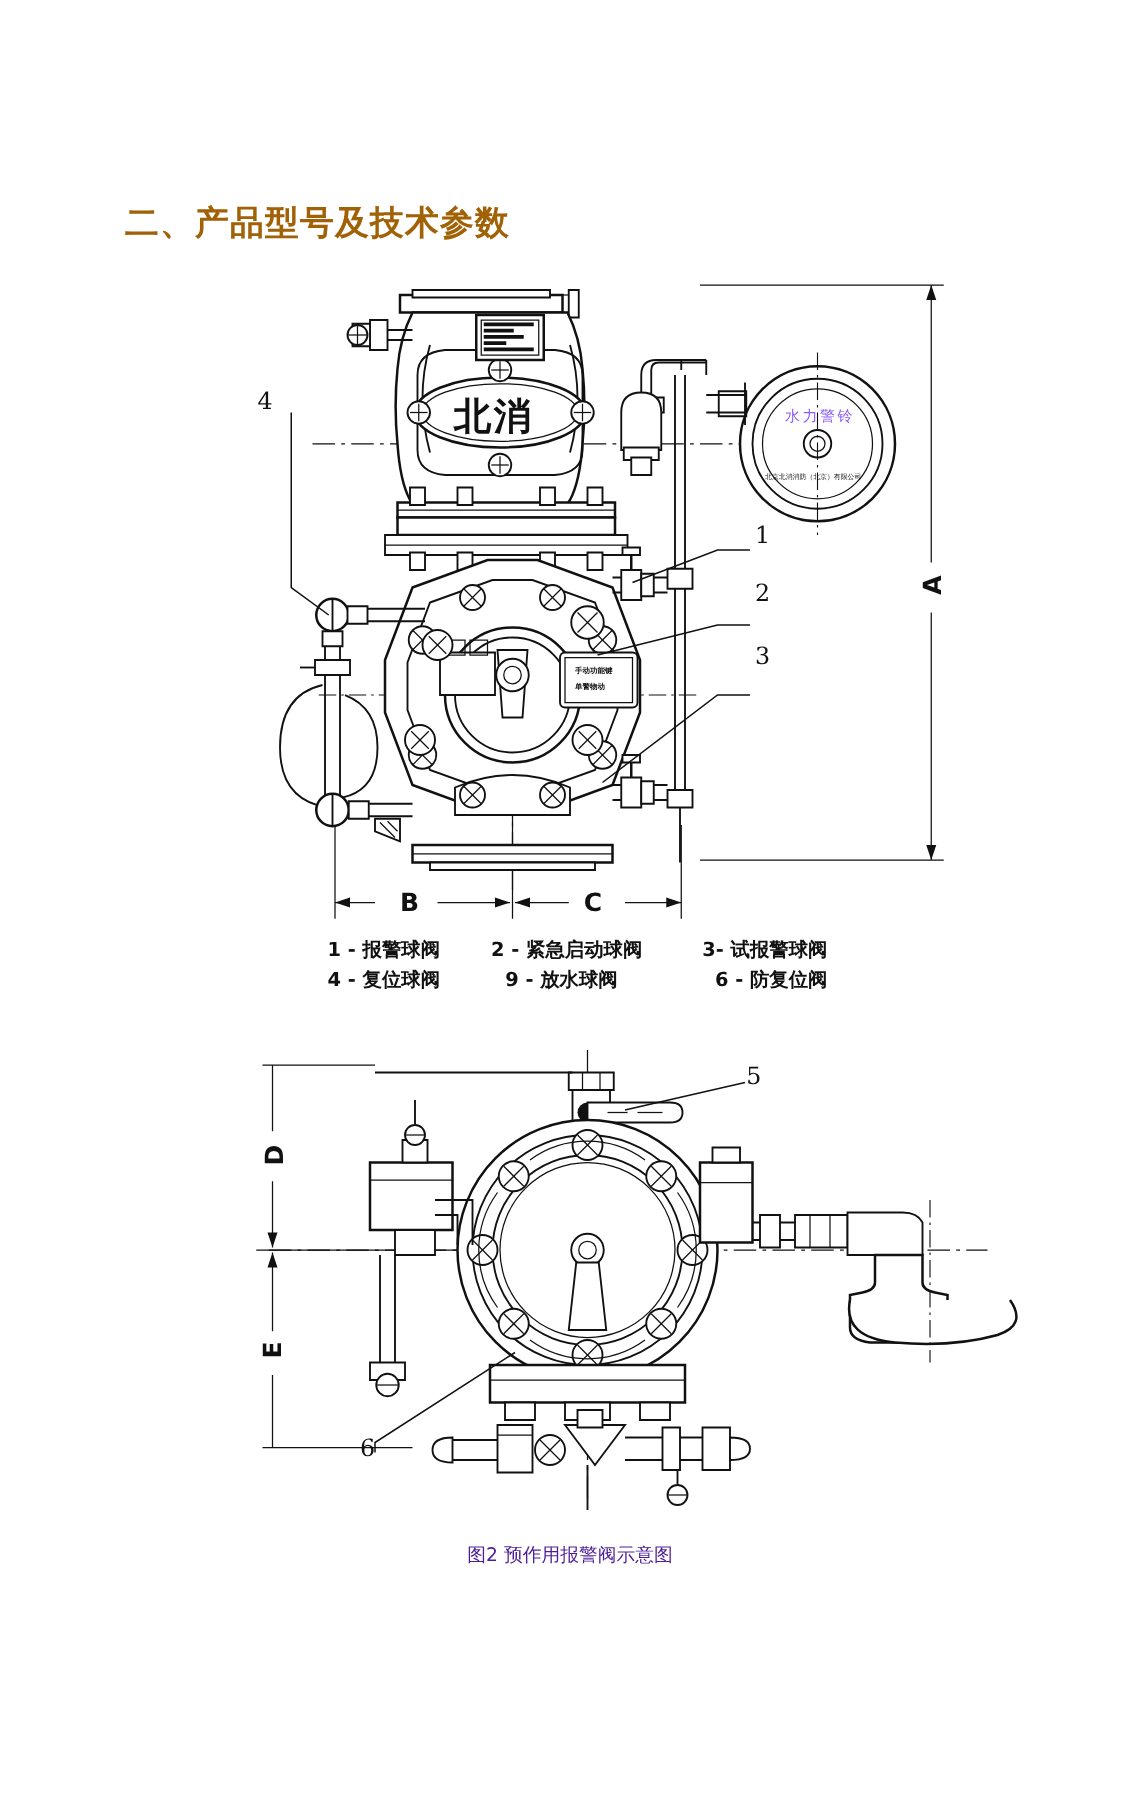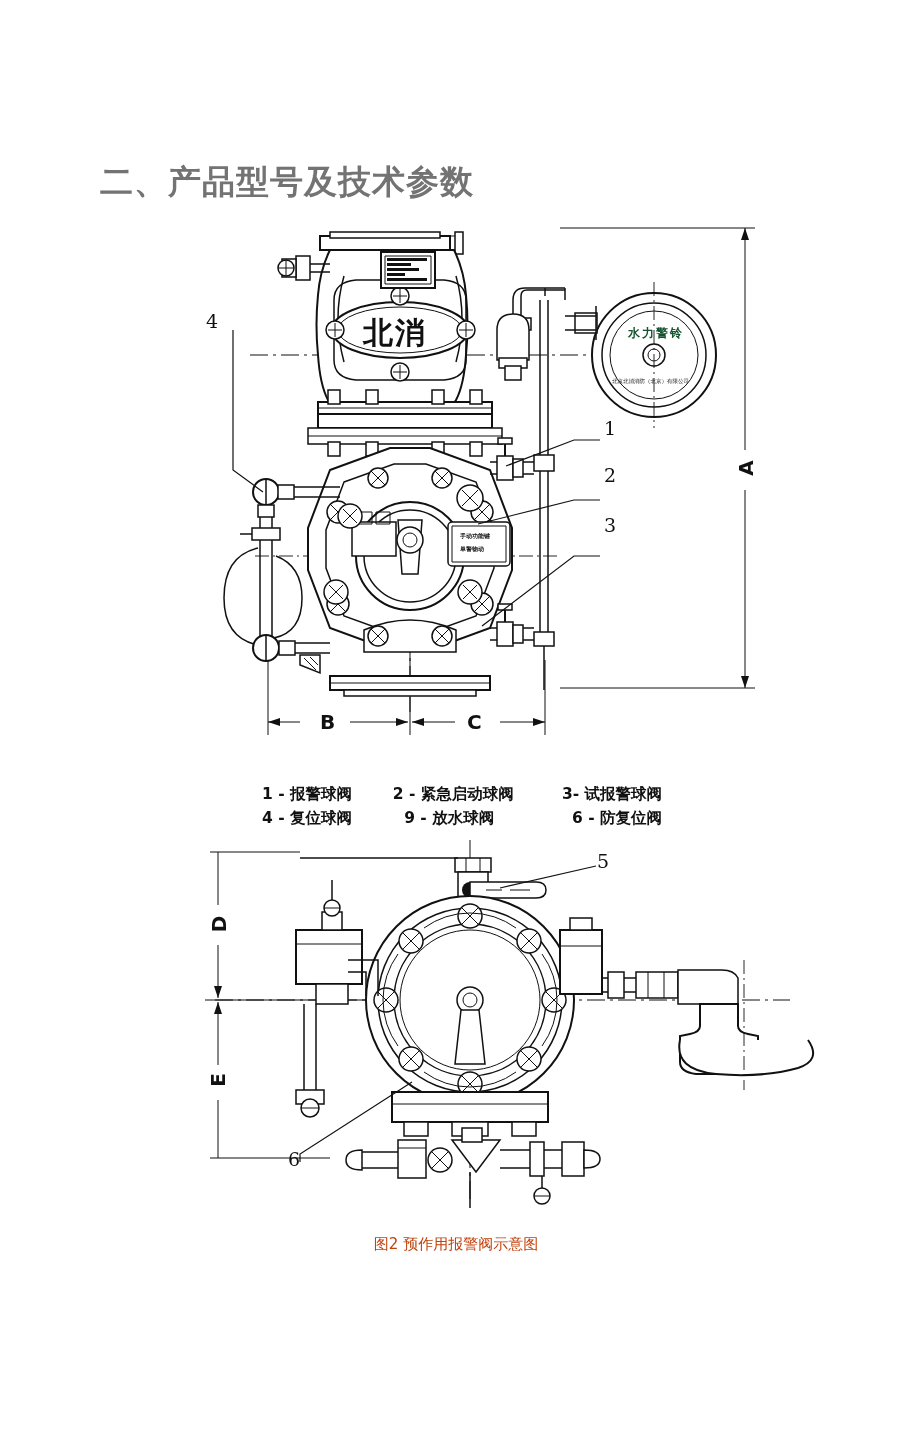--- a/index.html
+++ b/index.html
@@ -6,36 +6,36 @@
   body{
     width:912px;height:1442px;position:relative;overflow:hidden;
     font-family:"DejaVu Sans","Liberation Sans",sans-serif;
     color:#111;
   }
   .page{position:absolute;inset:0;background:#fff;}
 
   
   .heading{
     position:absolute;left:100px;top:160px;
-    font-size:33px;font-weight:bold;letter-spacing:1px;
+    font-size:27px;font-weight:bold;letter-spacing:1px;
     font-family:"DejaVu Sans","Liberation Sans",sans-serif;
-    color:#737373;white-space:nowrap;
+    color:#a16207;white-space:nowrap;
   }
   .legend{
-    position:absolute;left:262px;top:782px;width:400px;
+    position:absolute;left:262px;top:748px;width:400px;
     font-size:15.5px;font-weight:bold;line-height:24px;color:#111;
   }
   .legend .lrow{display:flex;}
   .legend .lcell{white-space:nowrap;}
   .legend .c1{width:140px;}
   .legend .c2{width:158px;margin-left:36px;}
   .legend .c3{width:auto;margin-left:48px;}
   .caption{
     position:absolute;left:0;top:1235px;width:912px;text-align:center;
-    font-size:15px;color:#c2410c;
+    font-size:15px;color:#4c1d95;
   }
 
   
   .dimlabel{
     position:absolute;font-size:20px;font-weight:bold;color:#111;
     background:#fff;padding:2px 3px;line-height:1;
   }
   .dimlabel.vert{transform:rotate(-90deg);transform-origin:center;}
 
   
@@ -57,21 +57,21 @@
   .centerthin{stroke:#111;stroke-width:0.9;fill:none;stroke-dasharray:14 4 2 4;}
   .ext{stroke:#111;stroke-width:1;fill:none;}
   .leader{stroke:#111;stroke-width:1.2;fill:none;}
 
   .brandtxt{
     position:absolute;font-weight:bold;color:#111;
     font-family:"DejaVu Sans","Liberation Sans",sans-serif;
     letter-spacing:2px;white-space:nowrap;text-align:right;
   }
   .bell-top{
-    position:absolute;font-weight:bold;font-size:11px;color:#14532d;
+    position:absolute;font-weight:normal;font-size:11px;color:#8b5cf6;
     letter-spacing:1px;white-space:nowrap;
   }
   .micro{
     position:absolute;color:#111;white-space:nowrap;
     font-family:"DejaVu Sans","Liberation Sans",sans-serif;
   }
   .platelines{position:absolute;}
   .platelines i{display:block;background:#111;margin-bottom:2px;}
 </style>
 </head>

